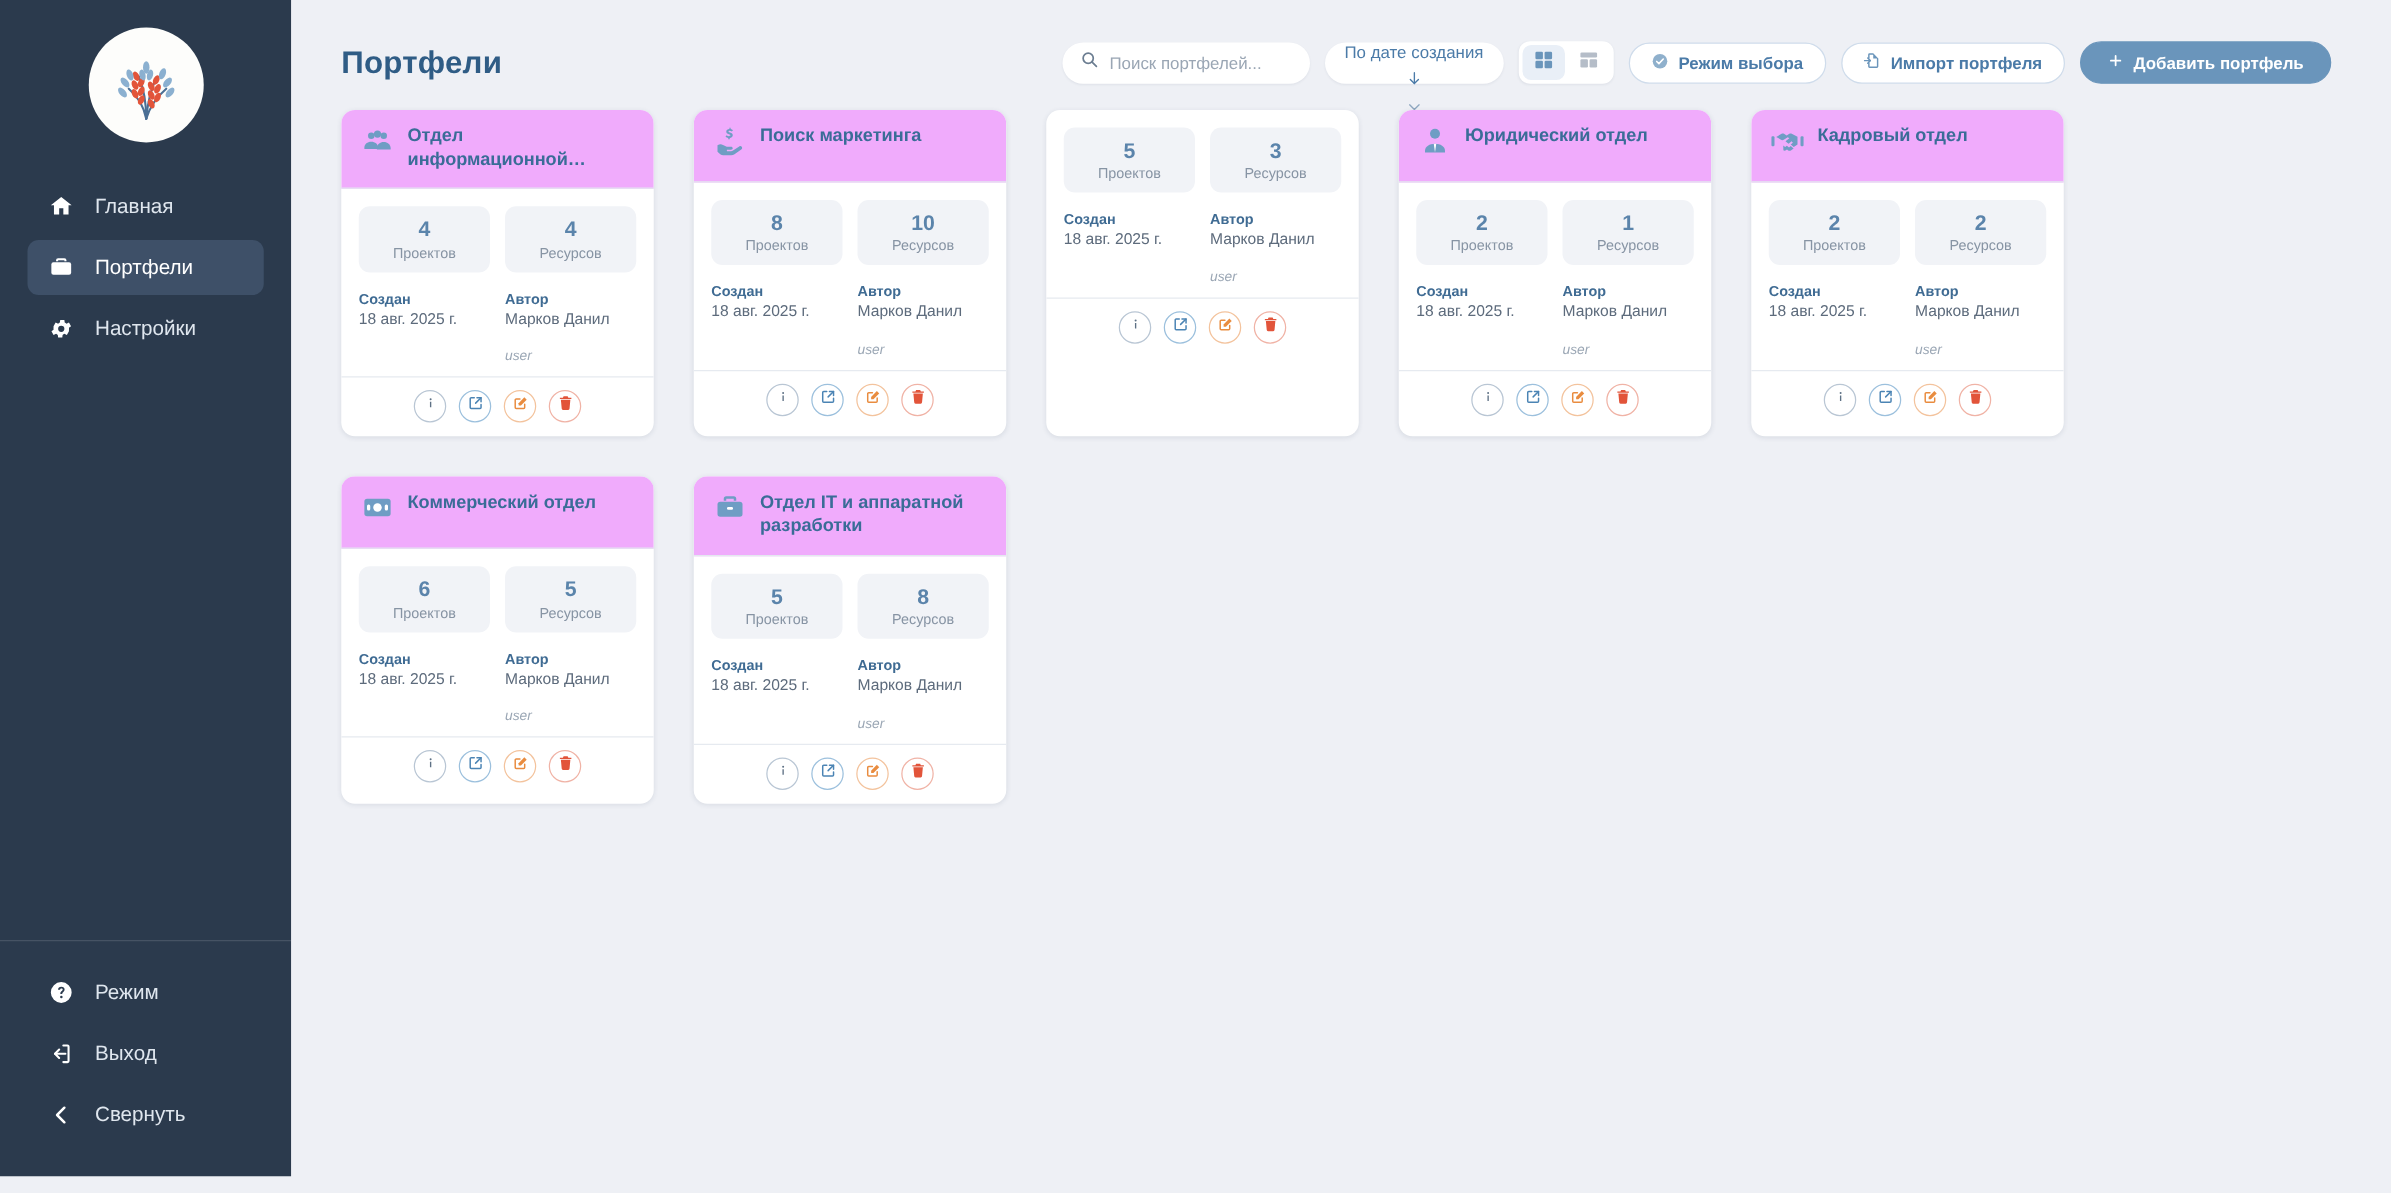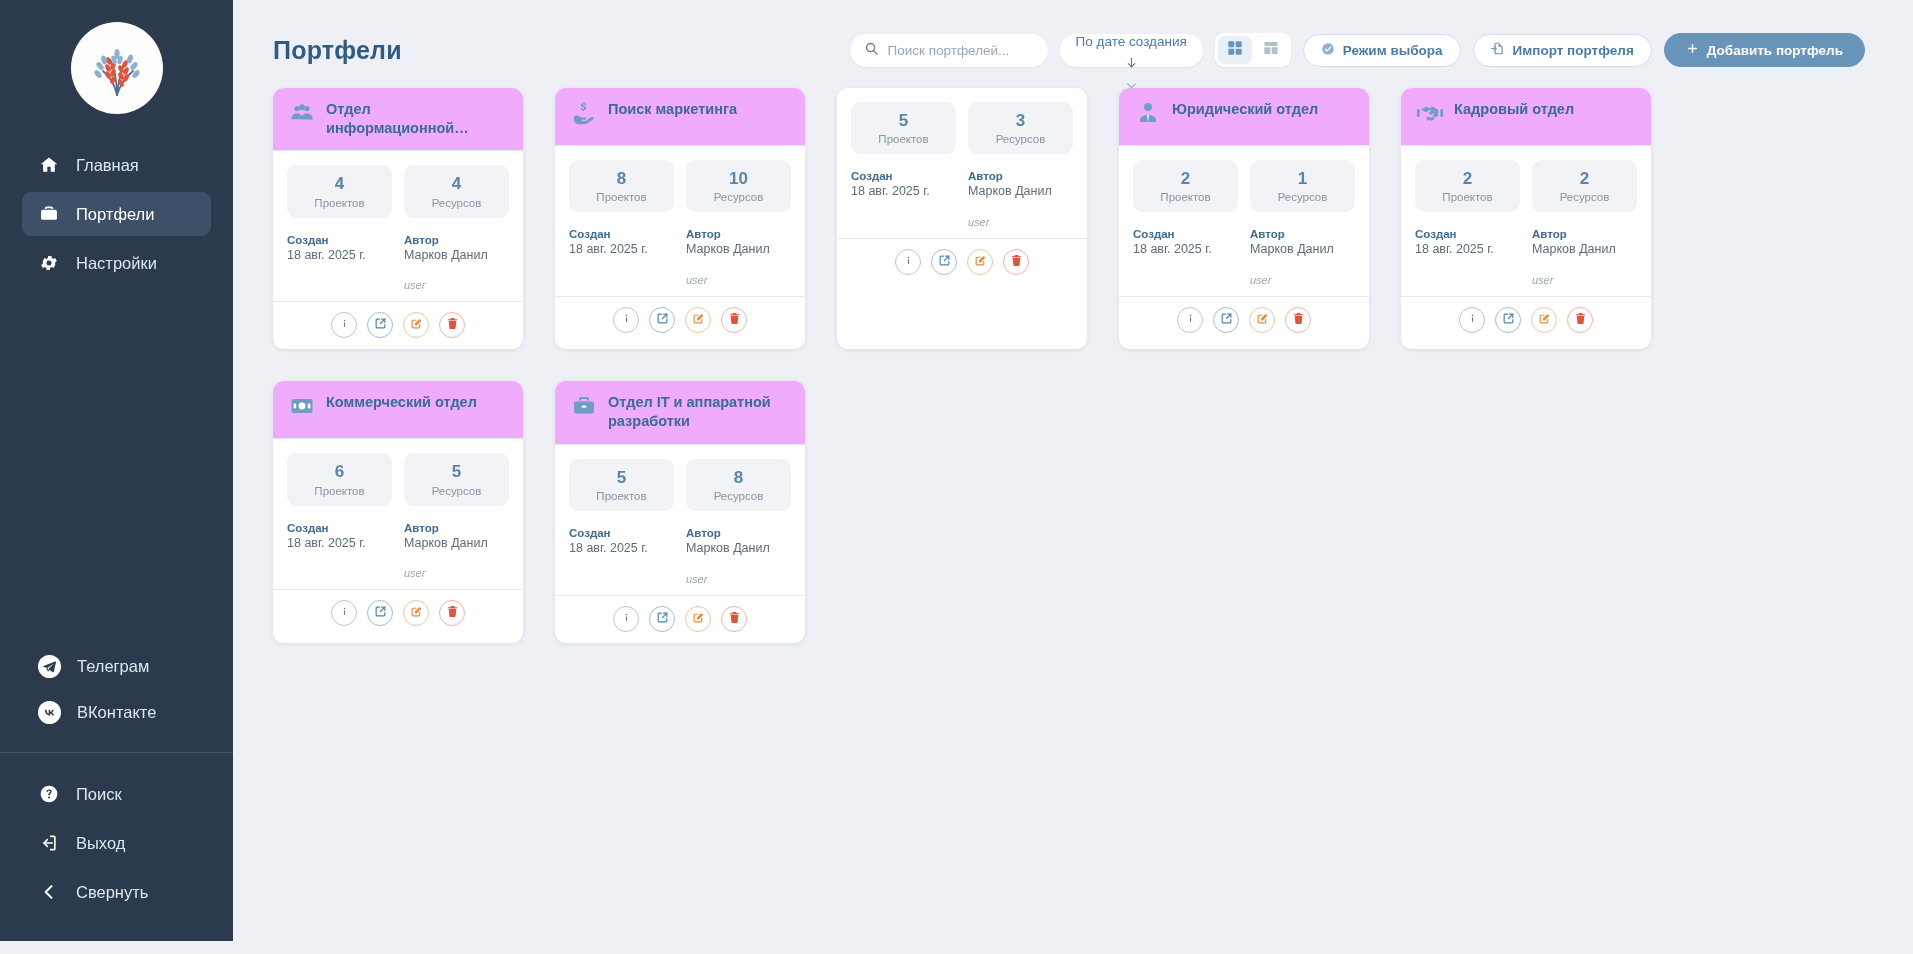--- a/index.html
+++ b/index.html
@@ -232,49 +232,31 @@
           <svg width="20" height="20" viewBox="0 0 24 24" fill="#ffffff">
               <path d="M19.4 13a7.6 7.6 0 0 0 0-2l2-1.5-2-3.4-2.4 1a7.5 7.5 0 0 0-1.7-1L15 3.5h-4l-.3 2.6a7.5 7.5 0 0 0-1.7 1l-2.4-1-2 3.4L4.6 11a7.6 7.6 0 0 0 0 2l-2 1.5 2 3.4 2.4-1a7.5 7.5 0 0 0 1.7 1l.3 2.6h4l.3-2.6a7.5 7.5 0 0 0 1.7-1l2.4 1 2-3.4zM12 15a3 3 0 1 1 0-6 3 3 0 0 1 0 6z"></path>
             </svg>
         </span>
         <span>Настройки</span>
       </div>
     </nav>
 
     <div class="sidebar-spacer"></div>
 
-    <div class="social-group">
-      <div class="social-item">
-        <span class="badge-circle">
-          <svg width="15" height="15" viewBox="0 0 24 24" fill="#2b3a4d">
-              <path d="M21 4 2.6 11.2c-.9.4-.9 1.2 0 1.5l4.6 1.4 1.8 5.4c.2.7.6.8 1.1.3l2.4-2.3 4.7 3.5c.9.5 1.5.2 1.7-.8L22.4 5.3c.3-1.2-.4-1.8-1.4-1.3zM8.8 13.9l9-5.7c.4-.2.8 0 .5.3l-7.4 6.7-.3 3z"></path>
-            </svg>
-        </span>
-        <span>Телеграм</span>
-      </div>
-      <div class="social-item">
-        <span class="badge-circle">
-          <svg width="15" height="15" viewBox="0 0 24 24" fill="#2b3a4d">
-              <path d="M12.8 16.6c-5 0-7.9-3.5-8-9.2h2.5c.1 4.2 2 6 3.4 6.4V7.4h2.4v3.6c1.4-.2 2.9-1.8 3.4-3.6h2.3c-.4 2.2-2 3.8-3.1 4.5 1.1.6 2.9 2 3.6 4.7h-2.6c-.5-1.7-1.9-3-3.6-3.2v3.2z"></path>
-            </svg>
-        </span>
-        <span>ВКонтакте</span>
-      </div>
-    </div>
 
     <div class="divider"></div>
 
     <div class="bottom-group">
       <div class="nav-item">
         <span class="ico">
           <svg width="20" height="20" viewBox="0 0 24 24" fill="#ffffff">
               <path d="M12 2a10 10 0 1 0 0 20 10 10 0 0 0 0-20zm.1 15.4a1.2 1.2 0 1 1 0-2.4 1.2 1.2 0 0 1 0 2.4zm1.8-5.6c-.7.5-.9.8-.9 1.4v.3h-1.9v-.4c0-1.2.4-1.9 1.4-2.6.7-.5.9-.8.9-1.3 0-.6-.5-1-1.2-1s-1.3.5-1.3 1.2H8.9c0-1.7 1.3-2.9 3.2-2.9s3.1 1 3.1 2.6c0 1-.4 1.7-1.3 2.3z"></path>
             </svg>
         </span>
-        <span>Поиск</span>
+        <span>Режим</span>
       </div>
       <div class="nav-item">
         <span class="ico">
           <svg width="20" height="20" viewBox="0 0 24 24" fill="none" stroke="#ffffff" stroke-width="2" stroke-linecap="round" stroke-linejoin="round">
               <path d="M14 4h4a1 1 0 0 1 1 1v14a1 1 0 0 1-1 1h-4"></path>
               <path d="M10 8l-4 4 4 4"></path>
               <path d="M6 12h10"></path>
             </svg>
         </span>
         <span>Выход</span>

